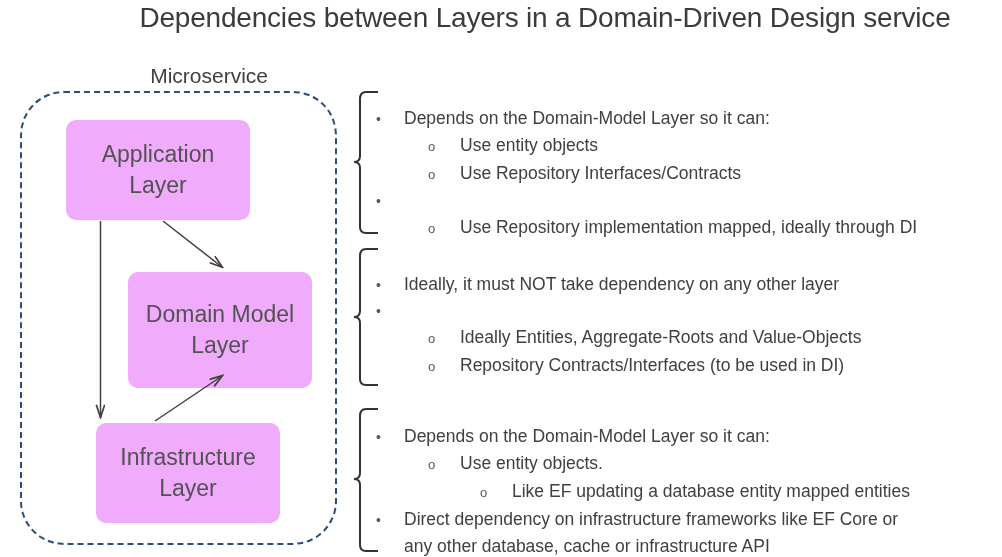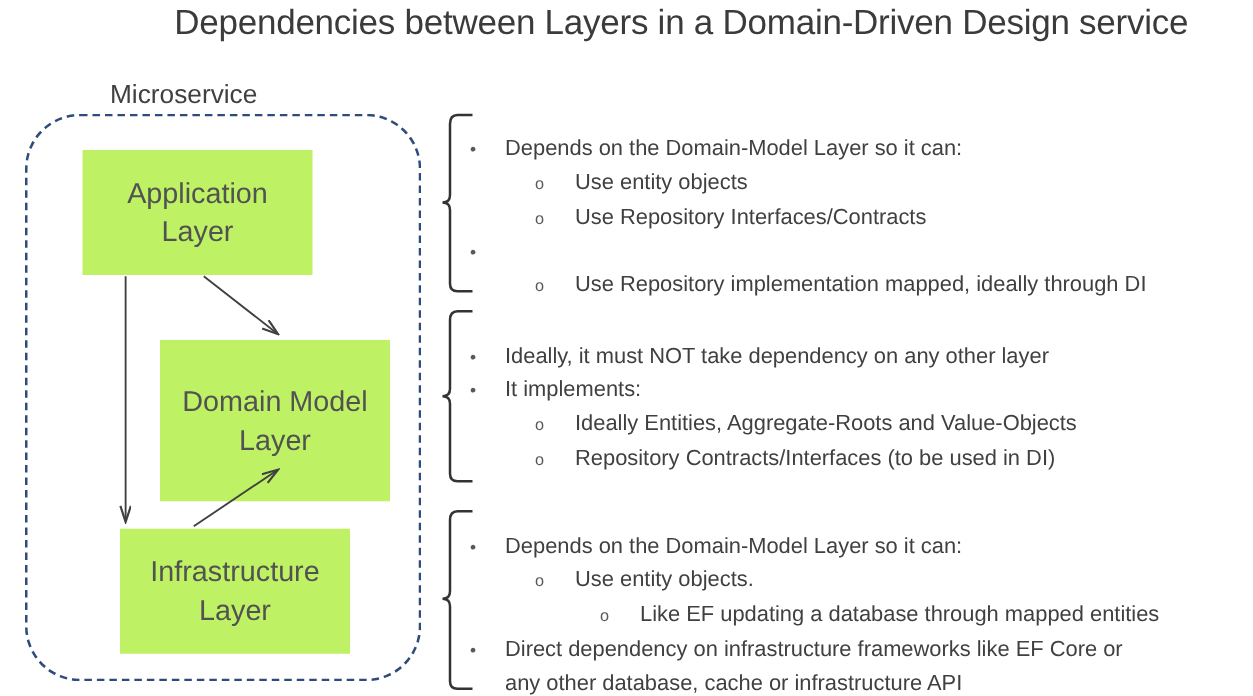--- a/index.html
+++ b/index.html
@@ -31,59 +31,60 @@
     white-space: nowrap;
     margin-left: 44px;
   }
 
   
   #microservice-label {
     position: absolute;
     left: 88px;
     top: 64px;
     width: 180px;
-    text-align: left;
+    text-align: right;
     font-size: 21px;
     color: #404040;
   }
   #microservice-boundary {
     position: absolute;
     left: 20px;
     top: 91px;
     width: 317px;
     height: 454px;
     box-sizing: border-box;
     border: 2px dashed #2e4b7b;
     border-radius: 44px;
     background: transparent;
   }
 
   
   .layer-box {
     position: absolute;
-    background: #bef264;
+    background: #f0abfc;
     display: flex;
     align-items: center;
     justify-content: center;
     text-align: center;
     font-size: 23px;
     line-height: 1.33;
     color: #525252;
+    border-radius: 10px;
   }
   #layer-box-application {
     left: 66px;
     top: 120px;
     width: 184px;
     height: 100px;
   }
   #layer-box-domain-model {
     left: 128px;
     top: 272px;
     width: 184px;
-    height: 129px;
+    height: 116px;
   }
   #layer-box-infrastructure {
     left: 65px;
     top: 423px;
     width: 184px;
     height: 100px;
     margin-left: 31px;
   }
   .layer-box-label { pointer-events: none; }
 
@@ -216,21 +217,20 @@
   </div>
 </div>
 
 <div class="text-block" id="text-block-domain-model">
   <div class="bullet-line lvl1">
     <span class="marker">•</span>
     <span class="txt">Ideally, it must NOT take dependency on any other layer</span>
   </div>
   <div class="bullet-line lvl1">
     <span class="marker">•</span>
-    <span class="txt">It implements:</span>
   </div>
   <div class="bullet-line lvl2">
     <span class="marker">o</span>
     <span class="txt">Ideally Entities, Aggregate-Roots and Value-Objects</span>
   </div>
   <div class="bullet-line lvl2">
     <span class="marker">o</span>
     <span class="txt">Repository Contracts/Interfaces (to be used in DI)</span>
   </div>
 </div>
@@ -239,20 +239,20 @@
   <div class="bullet-line lvl1">
     <span class="marker">•</span>
     <span class="txt">Depends on the Domain-Model Layer so it can:</span>
   </div>
   <div class="bullet-line lvl2">
     <span class="marker">o</span>
     <span class="txt">Use entity objects.</span>
   </div>
   <div class="bullet-line lvl3">
     <span class="marker">o</span>
-    <span class="txt">Like EF updating a database through mapped entities</span>
+    <span class="txt">Like EF updating a database entity mapped entities</span>
   </div>
   <div class="bullet-line lvl1">
     <span class="marker">•</span>
     <span class="txt">Direct dependency on infrastructure frameworks like EF Core or</span>
   </div>
   <div class="wrap-line">any other database, cache or infrastructure API</div>
 </div>
 
 </body></html>

